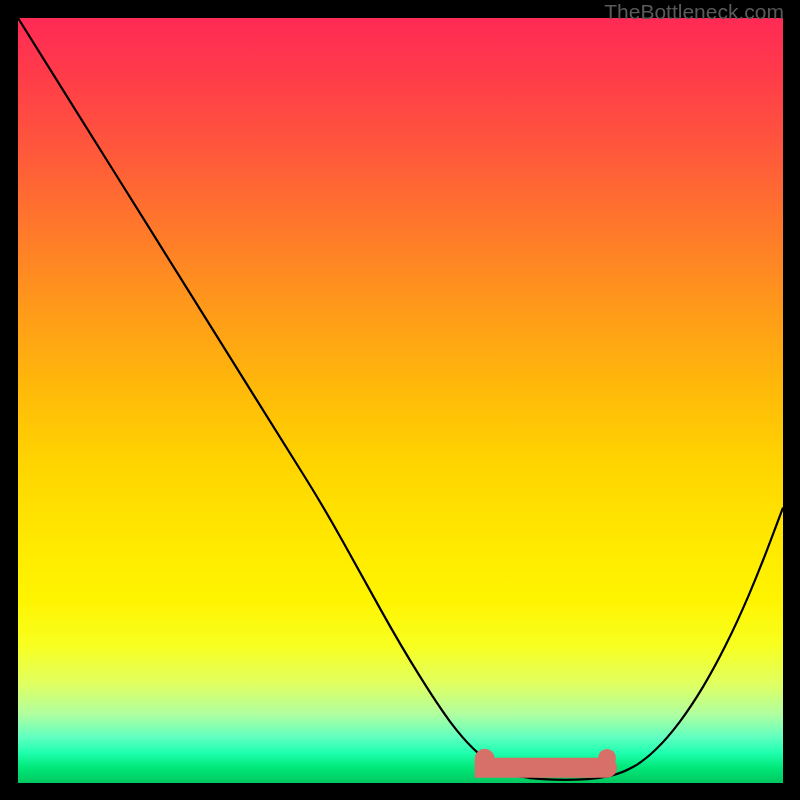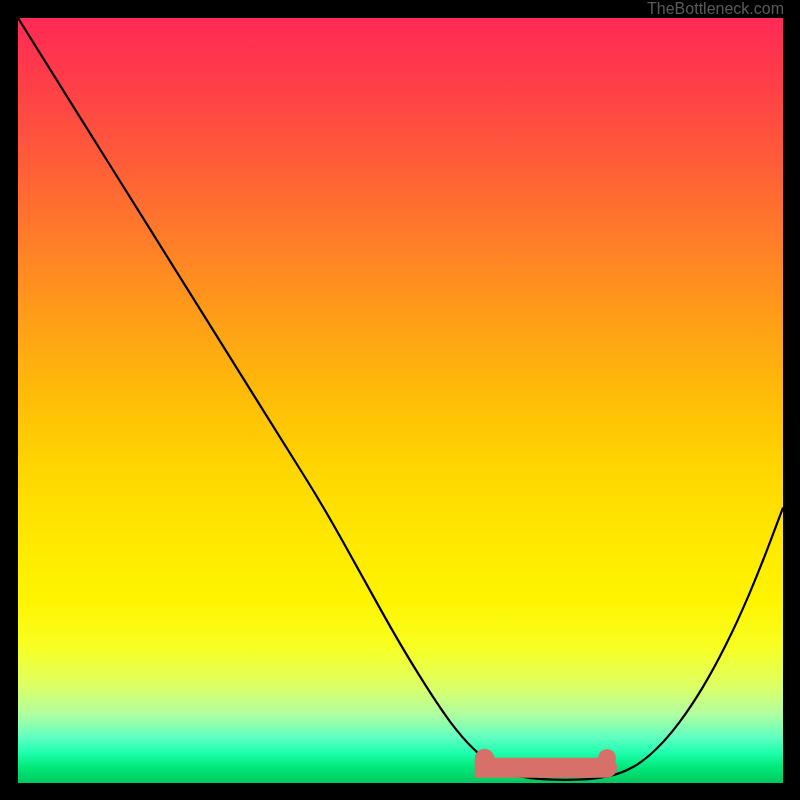--- a/index.html
+++ b/index.html
@@ -47,21 +47,21 @@
       #60ffc0 94%,
       #20ffb0 96%,
       #00e878 98%,
       #00c860 100%);
   }
   .watermark {
     position: absolute;
     top: 0px;
     right: 16px;
     color: #5a5a5a;
-    font-size: 16px;
+    font-size: 21px;
     font-weight: 500;
     z-index: 10;
     text-align: center;
   }
   svg {
     position: absolute;
     left: 0;
     top: 0;
     width: 100%;
     height: 100%;

